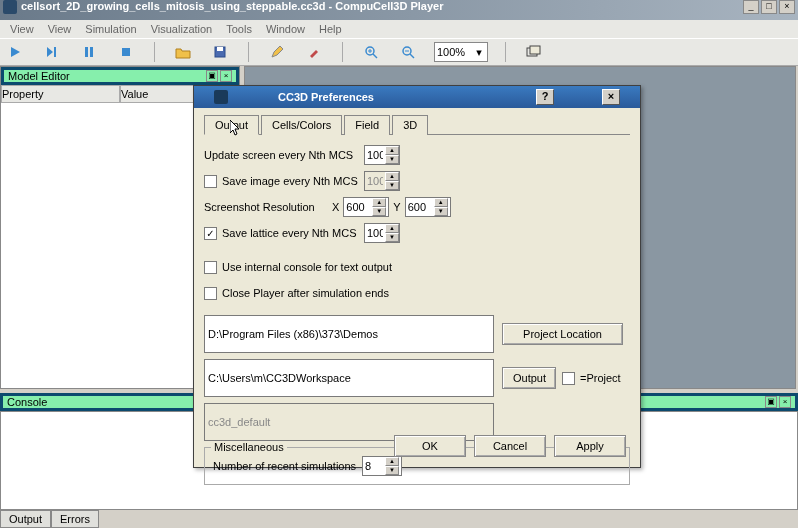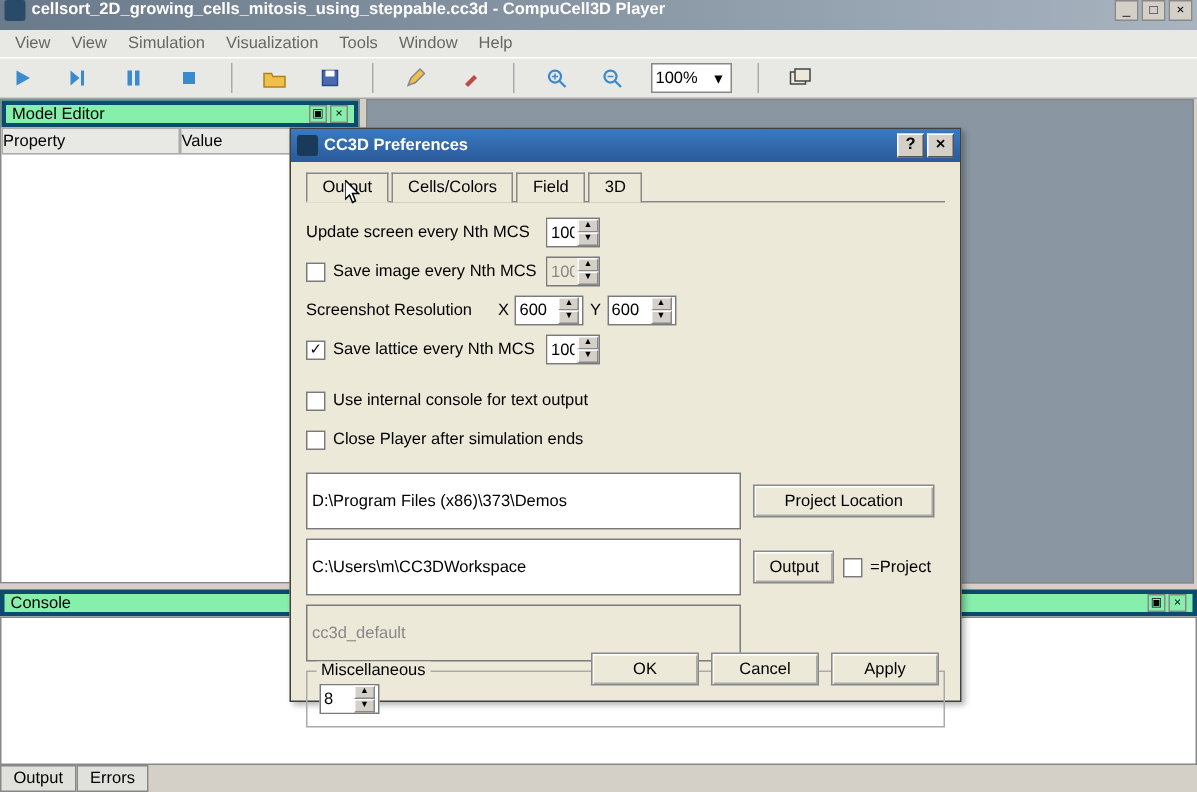--- a/index.html
+++ b/index.html
@@ -25,21 +25,21 @@
   .model-editor .cols { display:flex; height: 18px; background: #e8e8e4; }
   .model-editor .cols div { flex:1; border: 1px solid #aaa; text-align:left; line-height:16px; }
   .work { position:absolute; top:0; left: 244px; right: 2px; height: 323px; background: #8a97a2; border: 1px solid #888;}
   .console-hdr { position:absolute; top: 327px; left:0; right:0; }
   .console-body { position:absolute; top:345px; left:0; right:0; bottom: 18px; background:#fff; border:1px solid #888;}
   .bottom-tabs { position:absolute; bottom:0; left:0; right:0; height:18px; display:flex; }
   .bottom-tabs div { border:1px solid #888; padding: 2px 8px; background:#e0e0dc; }
 
   
   .dialog { position: absolute; top: 85px; left: 193px; width: 448px; height: 383px; background: #ece9d8; border: 1px solid #404040; box-shadow: 2px 2px 4px rgba(0,0,0,0.3); }
-  .dlgtitle { height: 22px; background: linear-gradient(to bottom, #3a7ac0, #2a5a9a); display:flex; align-items:center; padding: 0 4px; color:#fff; font-weight:bold;}
+  .dlgtitle { height: 22px; background: linear-gradient(to bottom, #3a7ac0, #2a5a9a); display:flex; align-items:center; padding: 0 20px; color:#fff; font-weight:bold;gap:46px;}
   .dlgtitle .dicon { width: 14px; height: 14px; background: #1a3a5a; border-radius:2px; margin-right:4px;}
   .dlgtitle .t { flex:1; }
   .dlgtitle .wb { width:18px; height:16px; background:#d4d0c8; border:1px solid #fff; border-right-color:#555; border-bottom-color:#555; color:#000; text-align:center; line-height:13px; font-weight:bold; margin-left:2px;}
   .dlgbody { padding: 6px 10px; }
   .tabs { display:flex; border-bottom: 1px solid #888; margin-bottom: 10px;}
   .tab { padding: 3px 10px; border:1px solid #888; border-bottom:none; background:#ece9d8; margin-right:2px; position:relative; top:1px;}
   .tab.active { background:#ece9d8; border-bottom:1px solid #ece9d8; }
   .row { display:flex; align-items: center; margin-bottom: 6px; min-height: 20px;}
   .lbl { width: 160px; }
   .spin { display:flex; border:1px solid #7a7a7a; height:20px; background:#fff; }
@@ -284,20 +284,21 @@
       <span>=Project</span>
     </div>
     <div class="row">
       <input class="txtinput dis" style="flex: 0 0 290px;" value="cc3d_default">
       <div style="width:8px"></div>
     </div>
 
     <div class="group">
       <div class="legend">Miscellaneous</div>
       <div class="row" style="margin:0">
+        <span style="margin-right:6px">Number of recent simulations</span>
         <div class="spin" style="width:40px">
           <input style="width: 22px;" value="8">
           <div class="spinbtns">
               <div>▲</div>
               <div>▼</div>
             </div>
         </div>
       </div>
     </div>
   </div>

